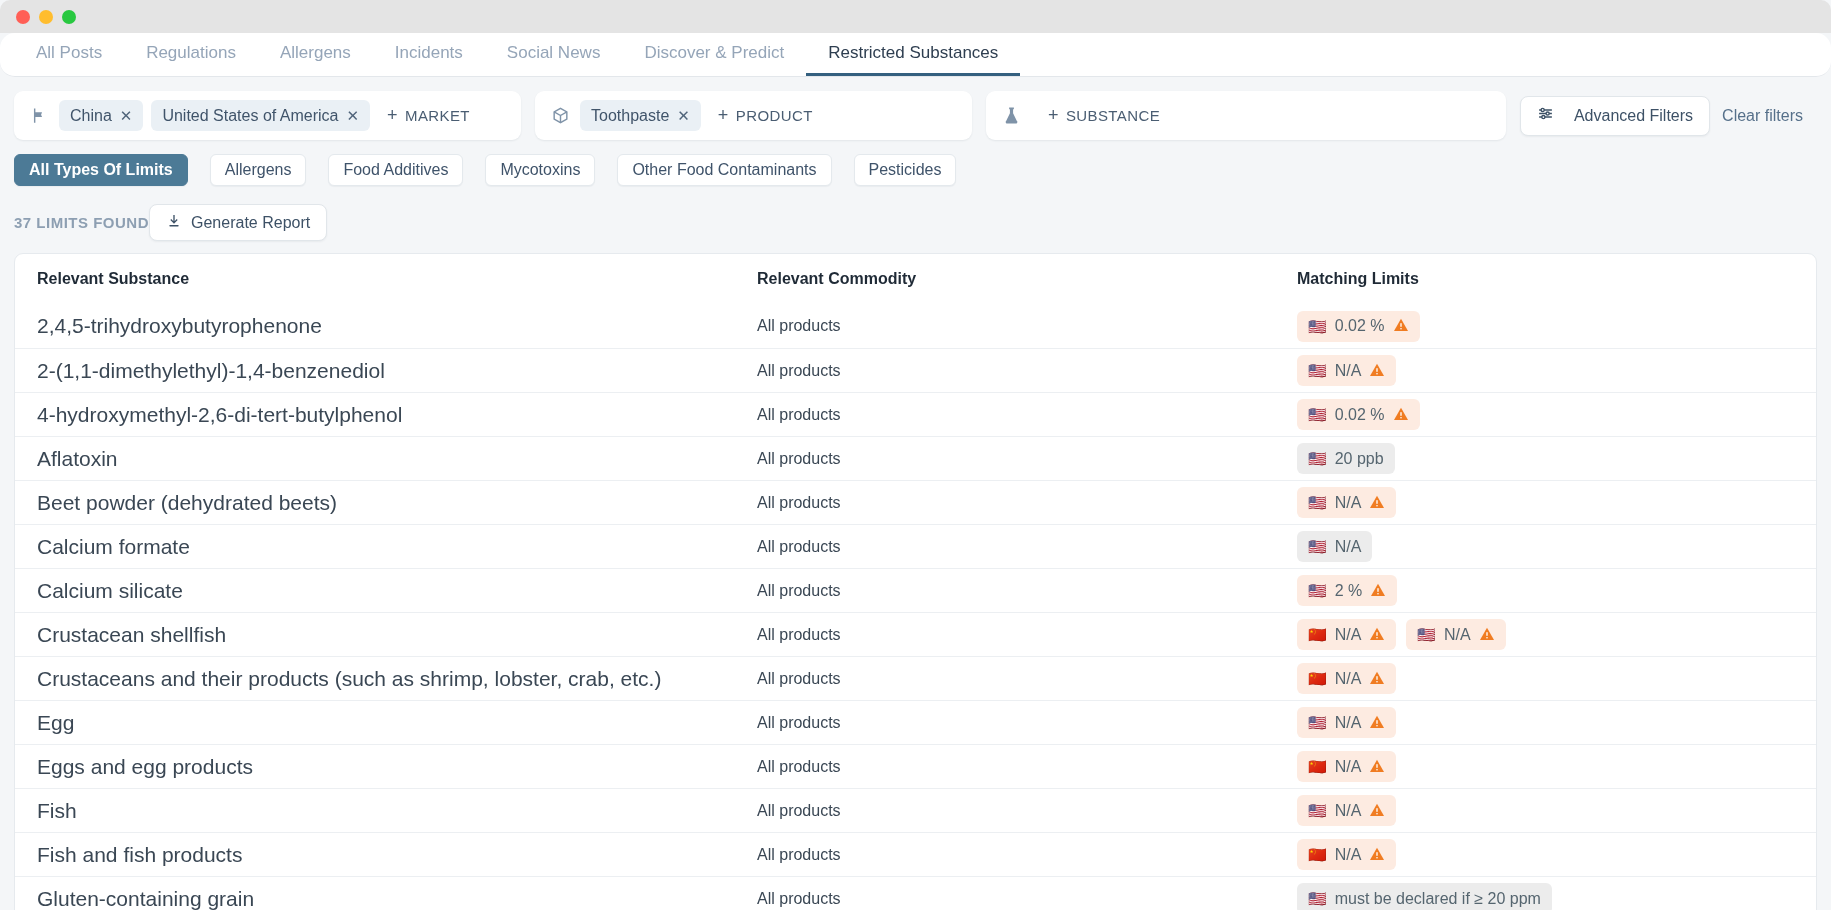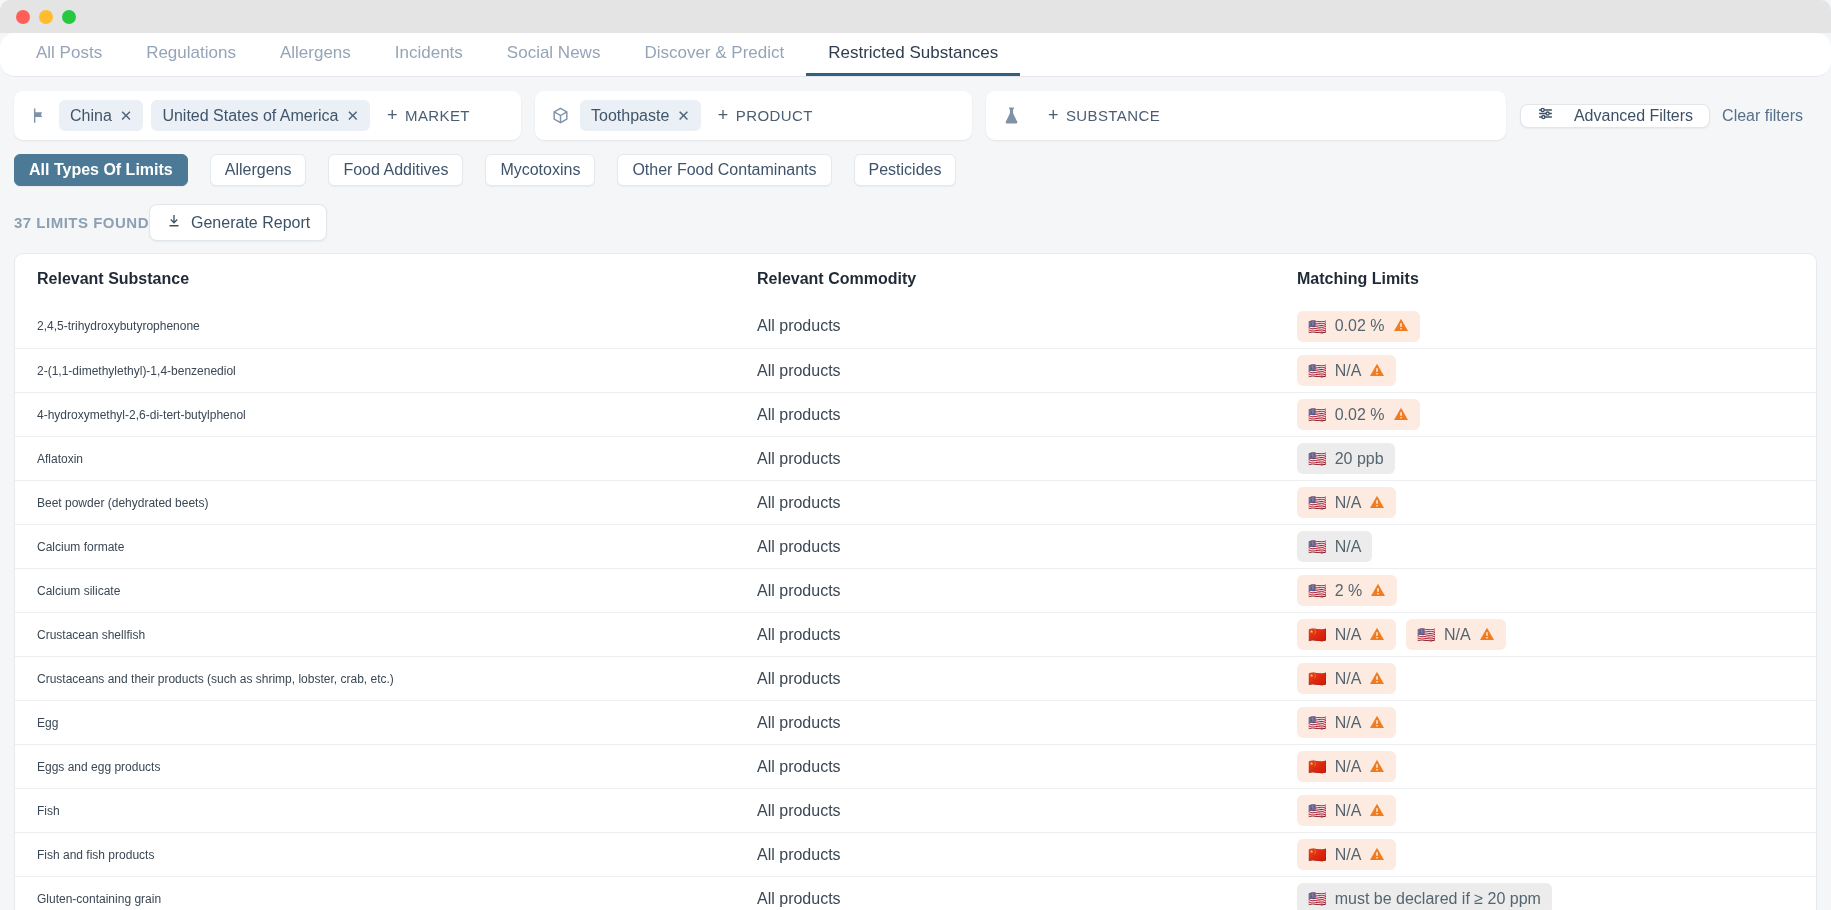--- a/index.html
+++ b/index.html
@@ -57,21 +57,21 @@
   .chip .x { font-size: 15px; color: #50647a; line-height: 1; }
   .addbtn {
     display: inline-flex; align-items: center; gap: 7px;
     font-size: 15px; letter-spacing: .4px; color: #4a5d72;
     cursor: pointer; padding: 0 8px; white-space: nowrap;
   }
   .addbtn .plus { font-size: 18px; color: #5d7governor; }
   .adv-wrap { display: flex; align-items: center; gap: 12px; flex-shrink: 0; }
   .adv-btn {
     background: #fff; border: 1px solid #e1e6ea; border-radius: 8px;
-    height: 24px; display: flex; align-items: center; gap: 20px;
+    height: 40px; display: flex; align-items: center; gap: 20px;
     padding: 0 16px; font-size: 16px; color: #3d5166; cursor: pointer;
     box-shadow: 0 1px 2px rgba(30,50,70,.06); white-space: nowrap;
   }
   .clear-link { font-size: 16px; color: #5b7governor; color: #56708a; cursor: pointer; padding-right: 14px; white-space: nowrap; }
 
   
   .typebar { display: flex; gap: 22px; padding: 14px 14px 0 14px; }
   .typechip {
     height: 32px; display: flex; align-items: center; padding: 0 14px;
     border-radius: 6px; font-size: 16px; cursor: pointer;
@@ -96,21 +96,21 @@
   }
 
   
   .tablecard {
     margin: 0 14px; background: #fff; border: 1px solid #e6eaee;
     border-radius: 9px 9px 0 0; overflow: hidden;
   }
   .trow { display: flex; align-items: center; height: 44px; padding: 0 22px; }
   .trow + .trow { border-top: 1px solid #eceff2; }
   .thead { height: 50px; }
-  .c-sub { width: 720px; flex-shrink: 0; font-size: 12px; color: #3a4754; }
+  .c-sub { width: 720px; flex-shrink: 0; font-size: 21px; color: #3a4754; }
   .c-com { width: 540px; flex-shrink: 0; font-size: 16px; color: #3a4754; }
   .c-lim { flex: 1; display: flex; align-items: center; gap: 10px; }
   .thead .c-sub, .thead .c-com, .thead .c-lim { font-weight: bold; color: #1f2a36; font-size: 16px; }
 
   .badge {
     display: inline-flex; align-items: center; gap: 8px;
     height: 31px; border-radius: 6px; padding: 0 11px;
     font-size: 16px; color: #55656f; white-space: nowrap; cursor: pointer;
   }
   .badge.warn { background: #fdebe1; }

